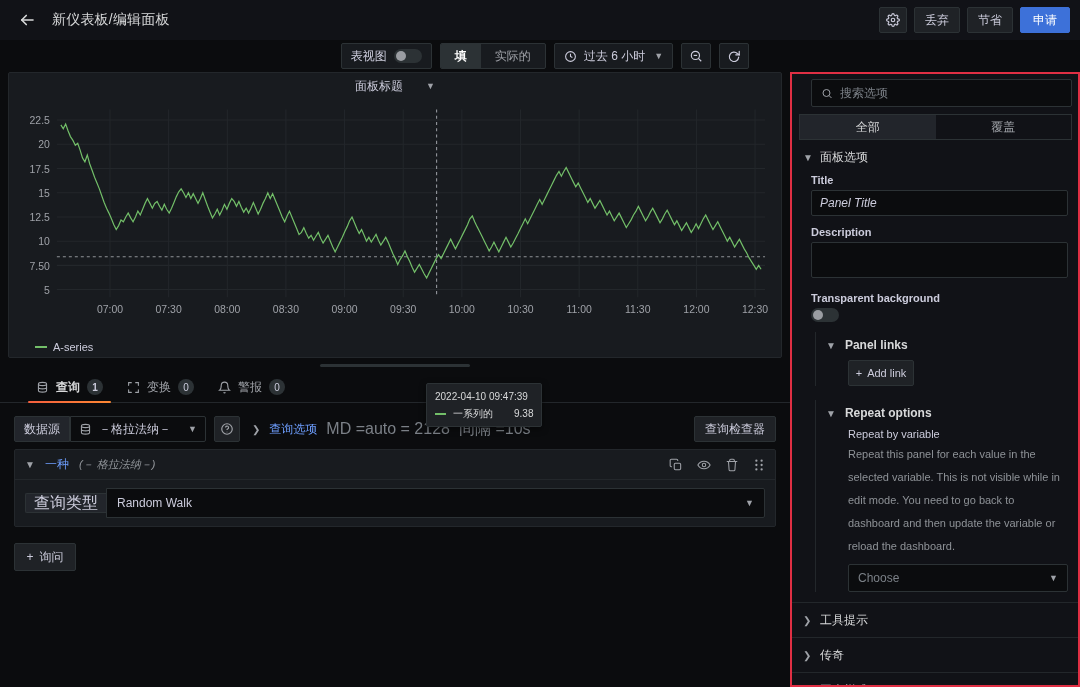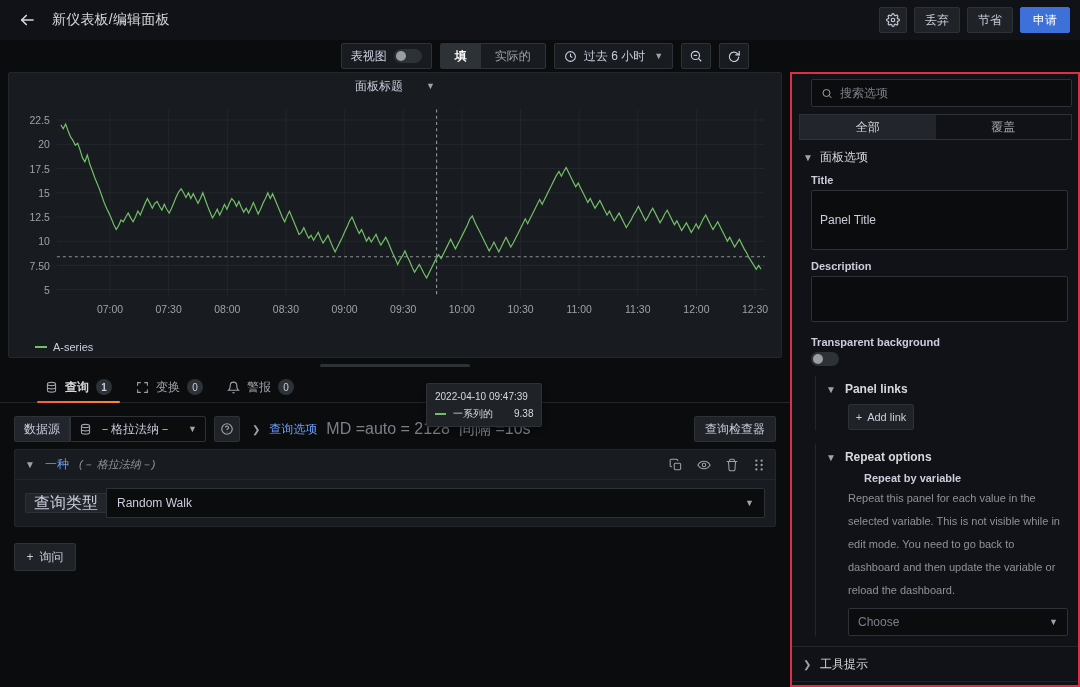--- a/index.html
+++ b/index.html
@@ -110,21 +110,21 @@
   .tooltip .row2 { display: flex; align-items: center; gap: 7px; margin-top: 2px; }
   .tt-swatch { width: 11px; height: 2px; background: #73bf69; display: inline-block; }
   .tt-val { margin-left: auto; padding-left: 14px; }
   .legend { height: 20px; display: flex; align-items: center; padding-left: 26px; gap: 6px; font-size: 11px; color: #ccccdc; }
   .lg-swatch { width: 12px; height: 2px; background: #73bf69; display: inline-block; }
 
   .drag-bar { height: 14px; display: flex; align-items: center; justify-content: center; }
   .drag-bar .grip { width: 150px; height: 3px; border-radius: 2px; background: #2c3235; }
 
   
-  .tabs { height: 31px; display: flex; align-items: stretch; border-bottom: 1px solid #23272b; padding-left: 33px; }
+  .tabs { height: 31px; display: flex; align-items: stretch; border-bottom: 1px solid #23272b; padding-left: 24px; }
   .tab { display: flex; align-items: center; gap: 7px; padding: 0 12px; font-size: 12px; color: #9fa2a8; cursor: pointer; position: relative; }
   .tab.active { color: #d8d9da; font-weight: 600; }
   .tab.active::after { content: ""; position: absolute; left: 4px; right: 4px; bottom: -1px; height: 2px; background: linear-gradient(90deg,#f55f3e,#fe8833); border-radius: 2px;}
   .badge { min-width: 16px; height: 16px; border-radius: 8px; background: #2c3235; color: #ccccdc; font-size: 10px; display: flex; align-items: center; justify-content: center; padding: 0 5px; }
   .tab-ico { color: #9fa2a8; display: flex; }
 
   .qbar { height: 36px; display: flex; align-items: center; gap: 8px; padding: 0 14px; margin-top: 8px; }
   .lbl-chip { background: #22252b; border: 1px solid #2c3235; border-radius: 2px 0 0 2px; height: 26px; display: flex; align-items: center; padding: 0 9px; font-size: 12px; color: #ccccdc; }
   .ds-select {
     height: 26px; min-width: 120px; display: flex; align-items: center; gap: 7px;
@@ -160,29 +160,29 @@
   .opt-tabs > div.active { background: #22252b; color: #d8d9da; }
   .opt-scroll { flex: 1; overflow: hidden; }
   .sec { border-bottom: 1px solid #23272b; }
   .sec-head { height: 34px; display: flex; align-items: center; gap: 9px; padding: 0 12px; font-size: 12px; color: #d8d9da; cursor: pointer; }
   .sec-head .chev { color: #9fa2a8; font-size: 10px; width: 8px; }
   .sec-body { padding: 0 12px 10px 20px; }
   .fld { margin-bottom: 10px; }
   .fld-lbl { font-size: 11px; font-weight: 600; color: #ccccdc; margin-bottom: 4px; }
   .fld input.text, .fld textarea {
     width: 100%; background: #0b0c0e; border: 1px solid #2c3235; border-radius: 2px;
-    color: #ccccdc; font-size: 12px; padding: 22px 8px; outline: none; font-family: inherit;
+    color: #ccccdc; font-size: 12px; padding: 5px 8px; outline: none; font-family: inherit; font-style: italic;
   }
   .fld textarea { height: 36px; resize: none; }
   .sub { padding-left: 10px; border-left: 1px solid #23272b; margin-left: 4px; }
   .sub-head { display: flex; align-items: center; gap: 9px; font-size: 12px; color: #d8d9da; font-weight: 600; padding: 6px 0 8px 0; cursor: pointer;}
   .sub-head .chev { color: #9fa2a8; font-size: 10px; }
   .add-link { height: 26px; width: 66px; margin-left: 22px; background: #1f2226; border: 1px solid #2c3235; border-radius: 2px; display: flex; align-items: center; justify-content: center; gap: 5px; font-size: 11px; color: #ccccdc; cursor: pointer; }
   .rep-body { padding-left: 22px; }
-  .rep-title { font-size: 11px; font-weight: 700; color: #ccccdc; margin-bottom: 3px; margin-left: 16px; }
+  .rep-title { font-size: 11px; font-weight: 400; color: #ccccdc; margin-bottom: 3px; }
   .rep-desc { font-size: 11px; color: #8e9297; line-height: 23px; margin-bottom: 6px; }
   .choose { height: 28px; background: #0b0c0e; border: 1px solid #2c3235; border-radius: 2px; display: flex; align-items: center; padding: 0 9px; font-size: 12px; color: #7b8087; cursor: pointer;}
   .choose .caret { margin-left: auto; color: #9fa2a8; font-size: 9px;}
   .toggle-sm { width: 28px; height: 14px; border-radius: 8px; background: #2c3235; position: relative; }
   .toggle-sm::after { content: ""; position: absolute; left: 2px; top: 2px; width: 10px; height: 10px; border-radius: 50%; background: #9a9da2; }
   svg { display: block; }
 </style>
 </head>
 <body>
 

